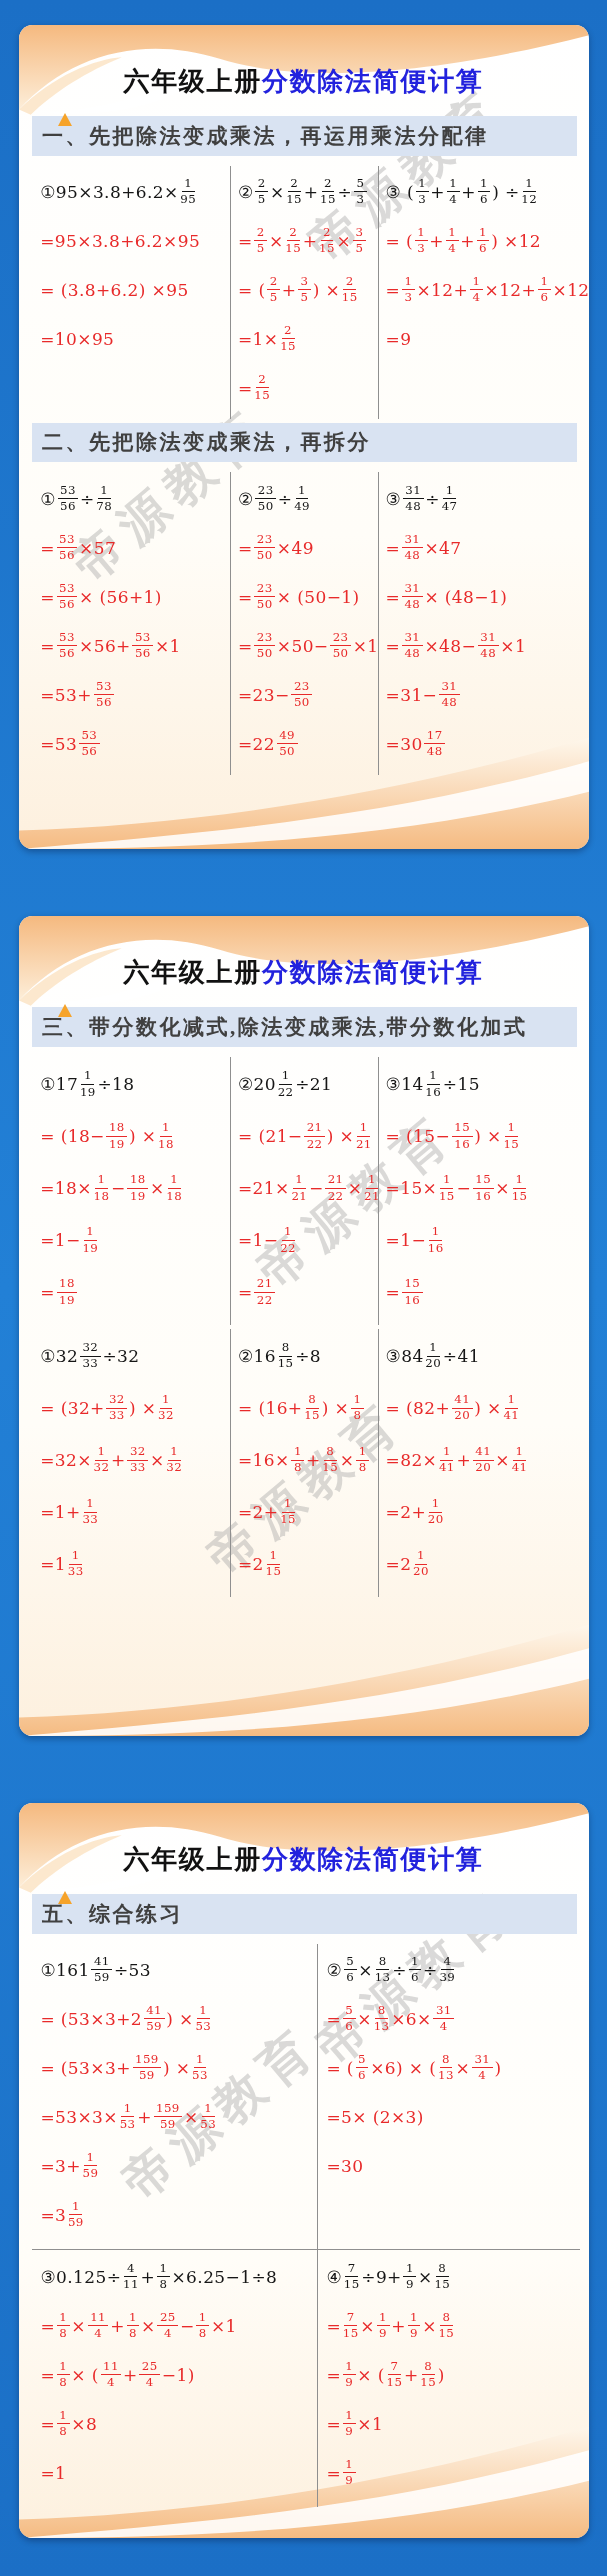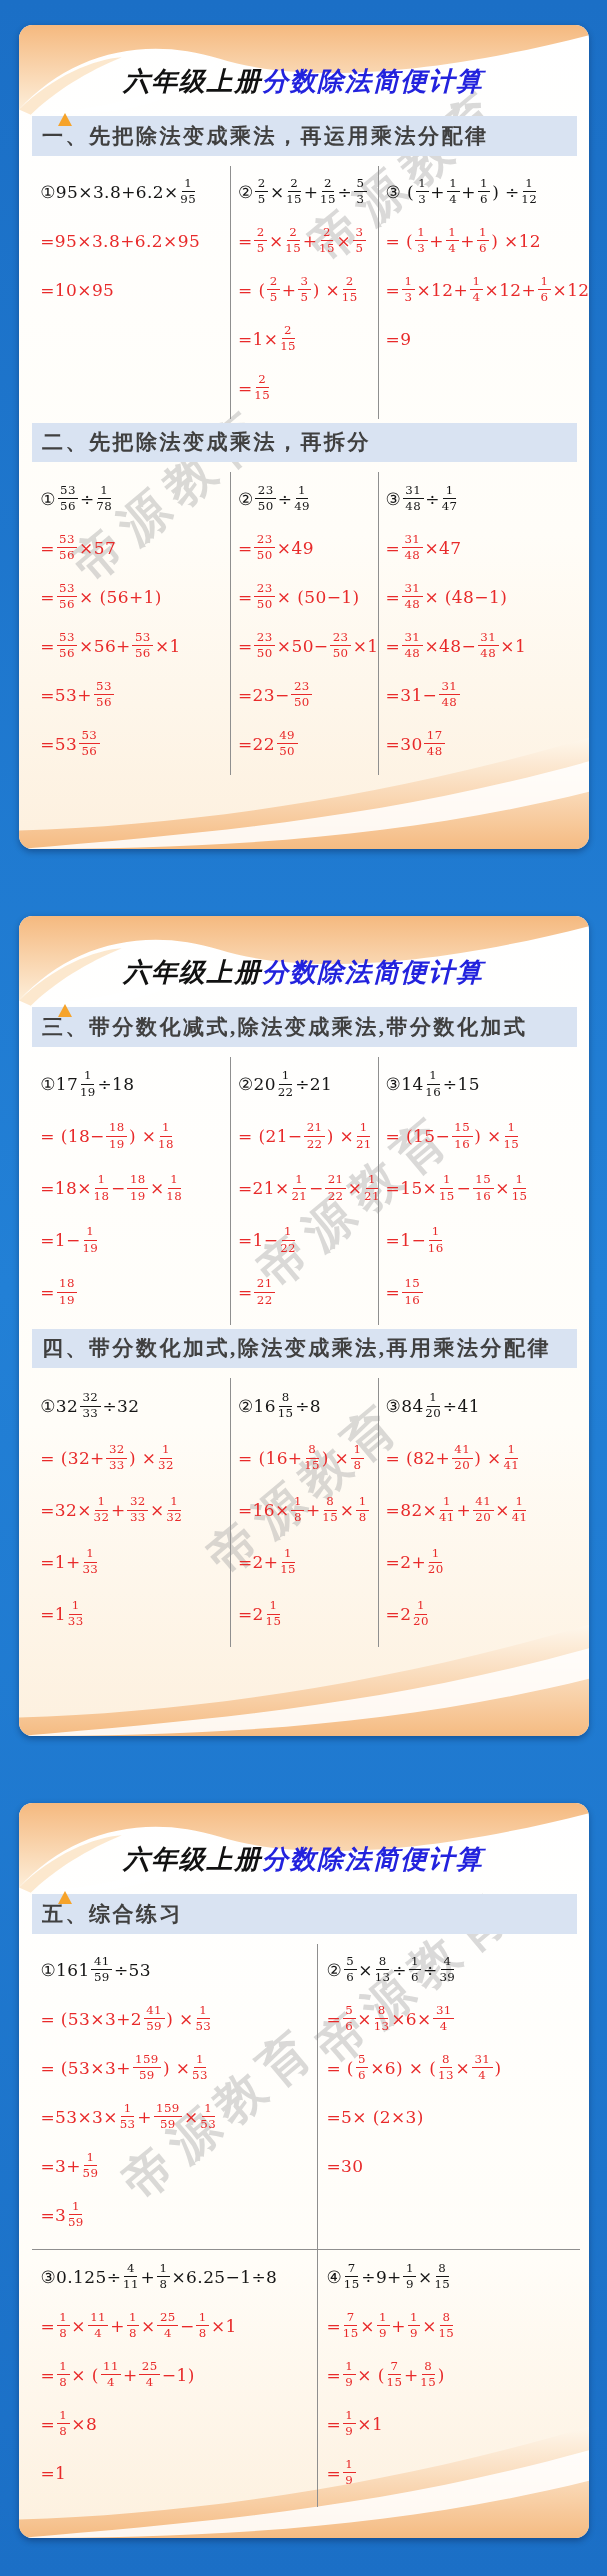--- a/index.html
+++ b/index.html
@@ -17,21 +17,21 @@
     box-shadow:0 2.5px 6.7px rgba(0,0,30,.3);
   }
   .card1{margin-top:25px;height:824px;}
   .card2{margin-top:67px;height:820px;}
   .card3{margin-top:67px;height:735px;}
   .decor-top{position:absolute;top:0;left:0;width:570px;height:110px;z-index:1;}
   .decor-bottom{position:absolute;bottom:0;left:0;width:570px;height:118px;z-index:1;}
   .card-inner{position:relative;z-index:3;padding:39px 0 0 0;}
   .title{
     text-align:center;font-size:26px;font-weight:bold;letter-spacing:1.7px;
-    margin:0 0 17px 0;font-family:"Liberation Serif","Liberation Sans",serif;font-style:italic;
+    margin:0 0 17px 0;font-family:"Liberation Serif","Liberation Sans",serif;
   }
   .t-black{color:#111111;}
   .t-blue{color:#2222dd;}
   .tri{
     position:absolute;left:39px;top:88px;width:0;height:0;z-index:4;
     border-left:7.6px solid transparent;border-right:7.6px solid transparent;
     border-bottom:13.5px solid #f6a32a;
   }
   .sec-head{
     margin:0 11.8px 10px 13.5px;background:#d9e3f2;color:#404040;
@@ -100,20 +100,21 @@
         <div class="tri"></div>
         <div class="sec">
           <div class="sec-head">一、先把除法变成乘法，再运用乘法分配律</div>
           <div class="cols cols3">
             <div class="col">
               <div class="mline problem">①95×3.8+6.2×<span class="frac">
                   <span class="fn">1</span>
                   <span class="fd">95</span>
                 </span></div>
               <div class="mline">=95×3.8+6.2×95</div>
+              <div class="mline">= (3.8+6.2) ×95</div>
               <div class="mline">=10×95</div>
             </div>
             <div class="col">
               <div class="mline problem">②<span class="frac">
                   <span class="fn">2</span>
                   <span class="fd">5</span>
                 </span>×<span class="frac">
                   <span class="fn">2</span>
                   <span class="fd">15</span>
                 </span>+<span class="frac">
@@ -415,21 +416,20 @@
                   <span class="fd">16</span>
                 </span></div>
               <div class="mline">=<span class="frac">
                   <span class="fn">15</span>
                   <span class="fd">16</span>
                 </span></div>
             </div>
           </div>
         </div>
         <div class="sec">
-          <div class="sec-head">四、带分数化加式,除法变成乘法,再用乘法分配律</div>
           <div class="cols cols3">
             <div class="col">
               <div class="mline problem">①32<span class="frac">
                   <span class="fn">32</span>
                   <span class="fd">33</span>
                 </span>÷32</div>
               <div class="mline">= (32+<span class="frac">
                   <span class="fn">32</span>
                   <span class="fd">33</span>
                 </span>) ×<span class="frac">

